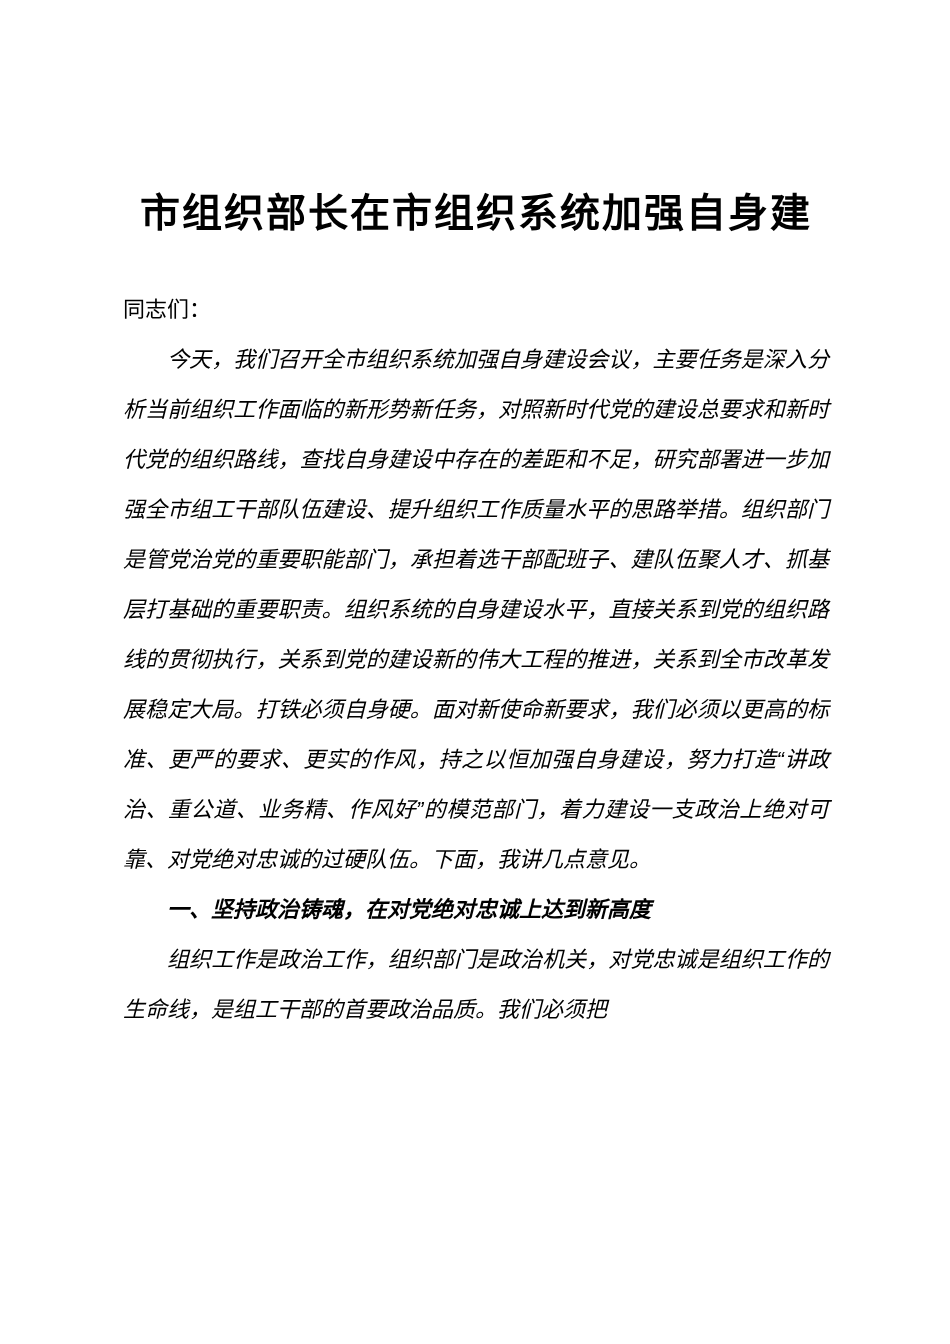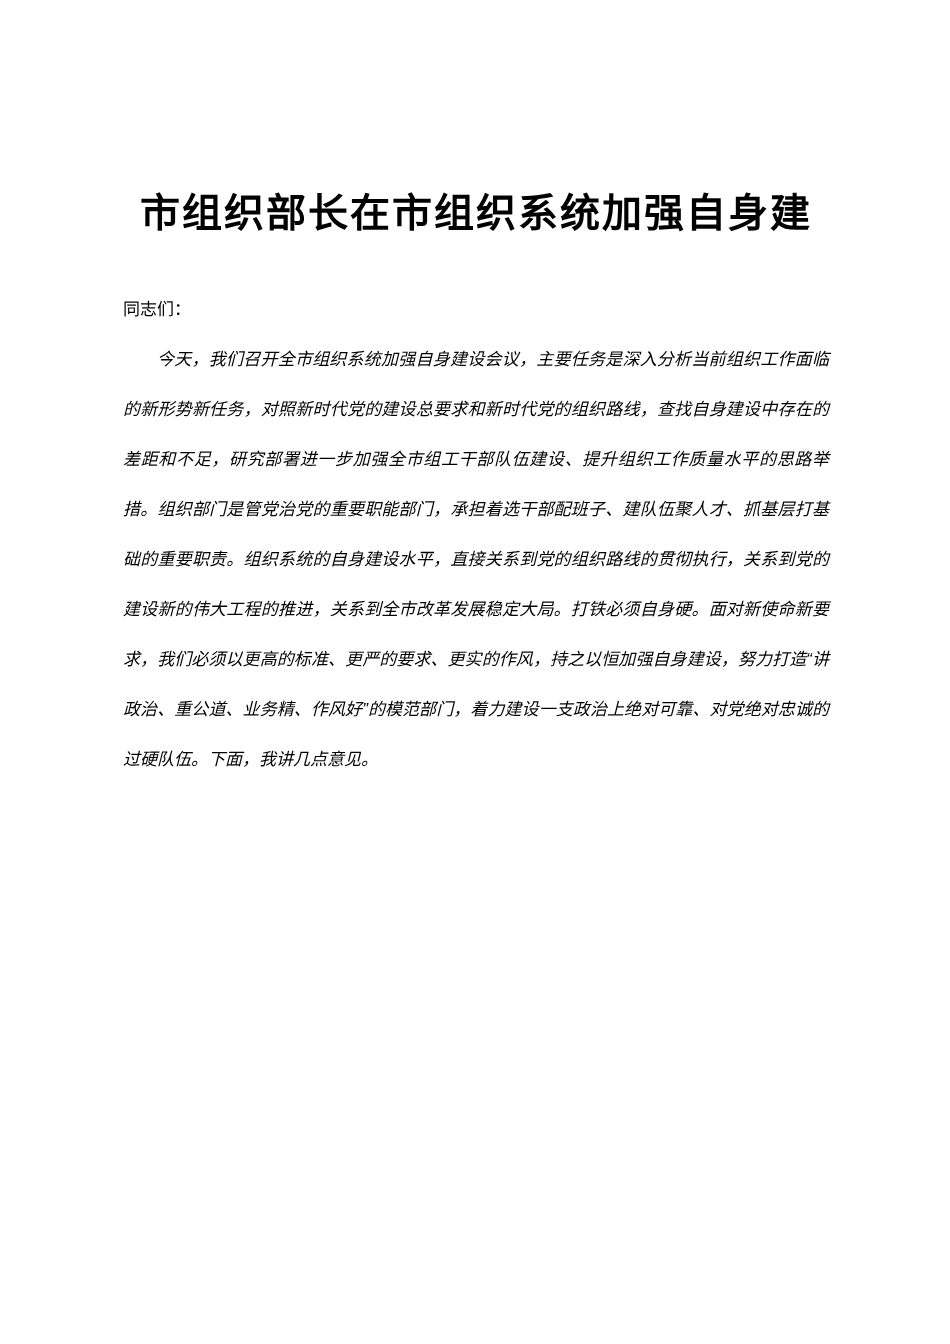--- a/index.html
+++ b/index.html
@@ -29,21 +29,21 @@
     line-height: 55px;
     letter-spacing: 2px;
     text-align: center;
     margin: 0 0 44px 0;
   }
   .doc-title .title-line {
     display: block;
     white-space: nowrap;
   }
   .para {
-    font-size: 17px;
+    font-size: 22px;
     line-height: 50px;
     text-align: justify;
     margin: 0;
     word-break: break-all;
   }
   .para.indent {
     text-indent: 2em;
     font-style: italic;
   }
   .para.bold {
@@ -57,16 +57,18 @@
   <div class="content">
 
     <h1 class="doc-title">
       <span class="title-line">市组织部长在市组织系统加强自身建</span>
     </h1>
 
     <p class="para">同志们：</p>
 
     <p class="para indent">今天，我们召开全市组织系统加强自身建设会议，主要任务是深入分析当前组织工作面临的新形势新任务，对照新时代党的建设总要求和新时代党的组织路线，查找自身建设中存在的差距和不足，研究部署进一步加强全市组工干部队伍建设、提升组织工作质量水平的思路举措。组织部门是管党治党的重要职能部门，承担着选干部配班子、建队伍聚人才、抓基层打基础的重要职责。组织系统的自身建设水平，直接关系到党的组织路线的贯彻执行，关系到党的建设新的伟大工程的推进，关系到全市改革发展稳定大局。打铁必须自身硬。面对新使命新要求，我们必须以更高的标准、更严的要求、更实的作风，持之以恒加强自身建设，努力打造“讲政治、重公道、业务精、作风好”的模范部门，着力建设一支政治上绝对可靠、对党绝对忠诚的过硬队伍。下面，我讲几点意见。</p>
 
+    <p class="para indent bold">一、坚持政治铸魂，在对党绝对忠诚上达到新高度</p>
 
+    <p class="para indent">组织工作是政治工作，组织部门是政治机关，对党忠诚是组织工作的生命线，是组工干部的首要政治品质。我们必须把</p>
 
   </div>
 </div>
 
 </body></html>

